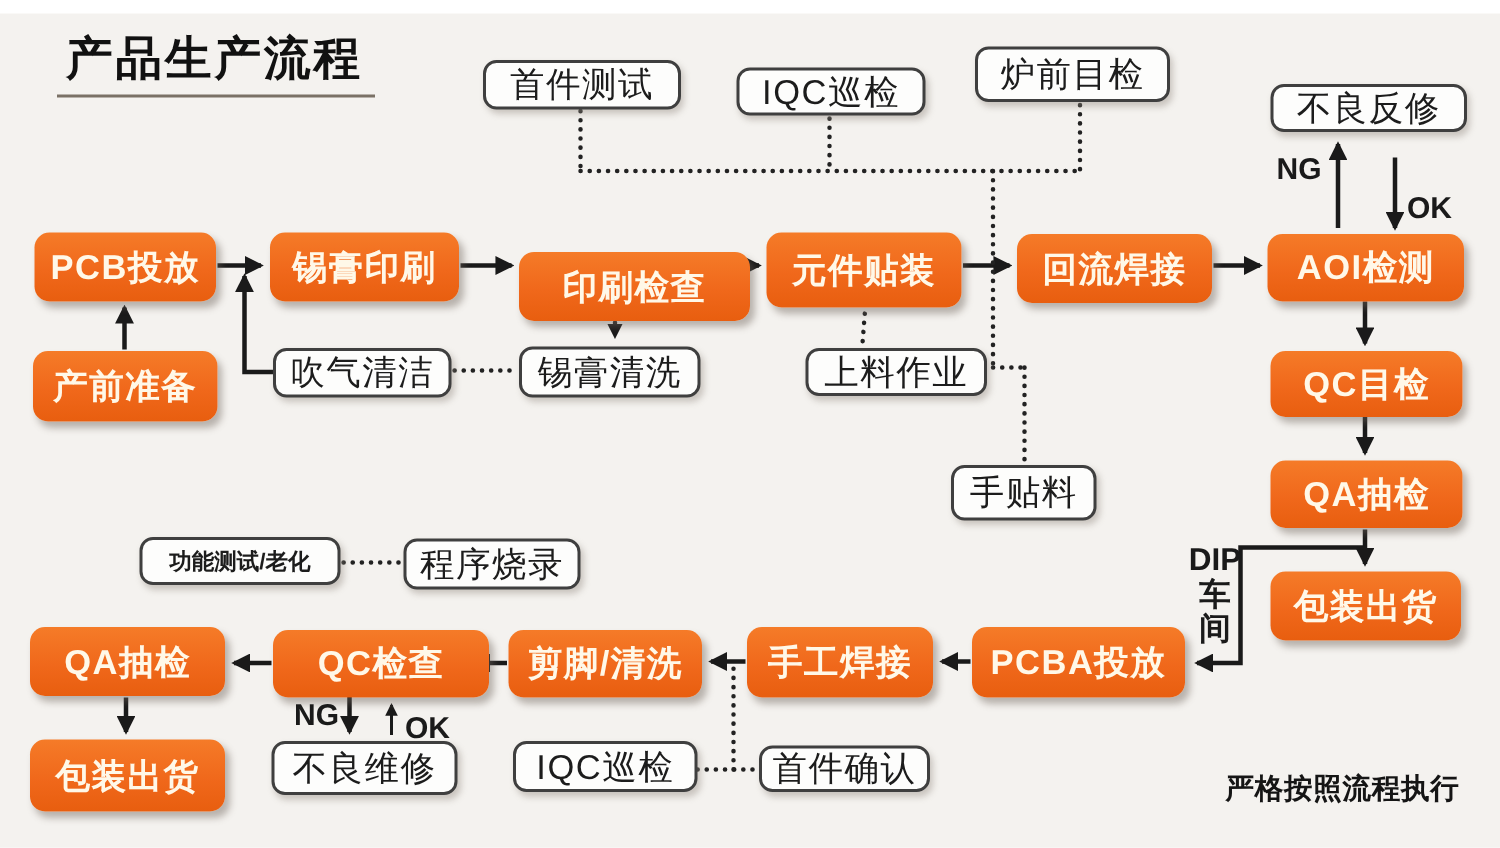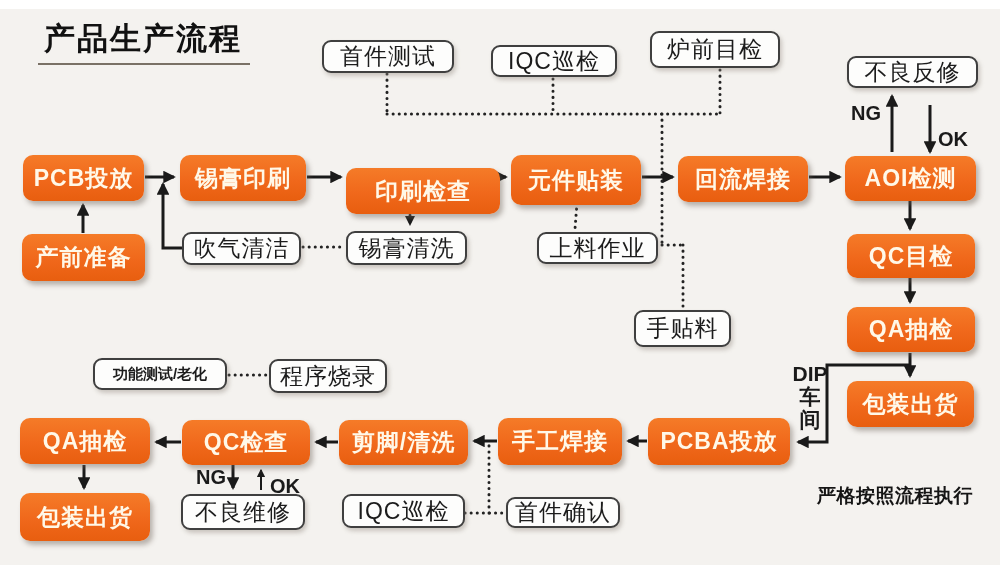--- a/index.html
+++ b/index.html
@@ -10,21 +10,21 @@
   }
   #topband{position:absolute;left:0;top:0;width:1000px;height:9px;background:#ffffff;}
   .title{
     position:absolute;left:44px;top:18px;font-size:31px;font-weight:800;
     color:var(--title,#111);letter-spacing:2px;white-space:nowrap;
   }
   .title-underline{
     position:absolute;left:38px;top:63px;width:212px;height:2px;background:#7a7166;
   }
   .footer-note{
-    position:absolute;left:817px;top:483px;font-size:19px;font-weight:800;
+    position:absolute;left:817px;top:513px;font-size:19px;font-weight:800;
     color:#151515;white-space:nowrap;letter-spacing:.5px;
   }
   .node{
     position:absolute;display:flex;align-items:center;justify-content:center;
     white-space:nowrap;box-sizing:border-box;
   }
   .node.orange{
     background:linear-gradient(180deg,#F57B28 0%,var(--node-orange,#F0681B) 55%,#E85E0F 100%);
     color:var(--node-text,#FFF8E8);
     font-size:23px;font-weight:700;border-radius:10px;letter-spacing:1px;
@@ -108,21 +108,21 @@
   <div class="node orange" style="left:180px;top:155px;width:126px;height:46px">锡膏印刷</div>
   <div class="node orange" style="left:346px;top:168px;width:154px;height:46px">印刷检查</div>
   <div class="node orange" style="left:511px;top:155px;width:130px;height:50px">元件贴装</div>
   <div class="node orange" style="left:678px;top:156px;width:130px;height:46px">回流焊接</div>
   <div class="node orange" style="left:845px;top:156px;width:131px;height:45px">AOI检测</div>
   <div class="node orange" style="left:22px;top:234px;width:123px;height:47px">产前准备</div>
   <div class="node orange" style="left:847px;top:234px;width:128px;height:44px">QC目检</div>
   <div class="node orange" style="left:847px;top:307px;width:128px;height:45px">QA抽检</div>
   <div class="node orange" style="left:847px;top:381px;width:127px;height:46px">包装出货</div>
   <div class="node orange" style="left:20px;top:418px;width:130px;height:46px">QA抽检</div>
-  <div class="node orange" style="left:182px;top:420px;width:128px;height:45px">QC检查</div>
+  <div class="node orange" style="left:182px;top:420px;width:144px;height:45px">QC检查</div>
   <div class="node orange" style="left:339px;top:420px;width:129px;height:45px">剪脚/清洗</div>
   <div class="node orange" style="left:498px;top:418px;width:124px;height:47px">手工焊接</div>
   <div class="node orange" style="left:648px;top:418px;width:142px;height:47px">PCBA投放</div>
   <div class="node orange" style="left:20px;top:493px;width:130px;height:48px">包装出货</div>
 
   <div class="node white" style="left:322px;top:40px;width:132px;height:33px">首件测试</div>
   <div class="node white" style="left:491px;top:45px;width:126px;height:32px">IQC巡检</div>
   <div class="node white" style="left:650px;top:31px;width:130px;height:37px">炉前目检</div>
   <div class="node white" style="left:847px;top:56px;width:131px;height:32px">不良反修</div>
   <div class="node white" style="left:182px;top:232px;width:119px;height:33px">吹气清洁</div>

